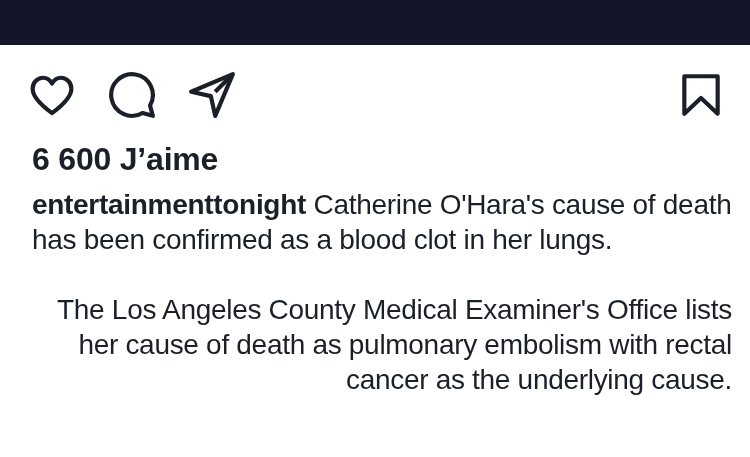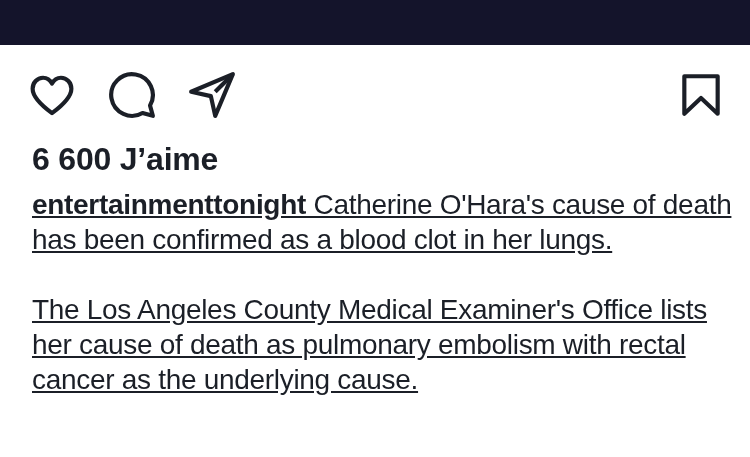--- a/index.html
+++ b/index.html
@@ -46,28 +46,28 @@
     line-height: 35px;
     font-weight: 700;
     letter-spacing: -0.2px;
   }
   .caption {
     margin: 10px 10px 0 32px;
     max-width: 700px;
     font-size: 28px;
     line-height: 35px;
     letter-spacing: -0.3px;
-    text-decoration: underline;
   }
   .caption .username {
     font-weight: 700;
     cursor: pointer;
   }
   .caption .para-2 {
     margin-top: 35px;
+    text-align: right;
   }
 </style>
 </head>
 <body>
 
 <div class="post">
 
   <div class="media-edge"></div>
 
   <div class="actions-row">

